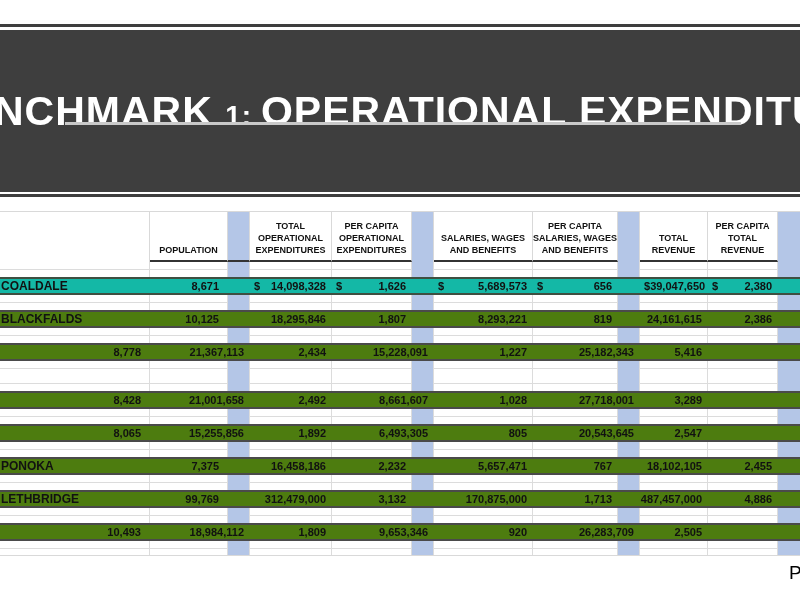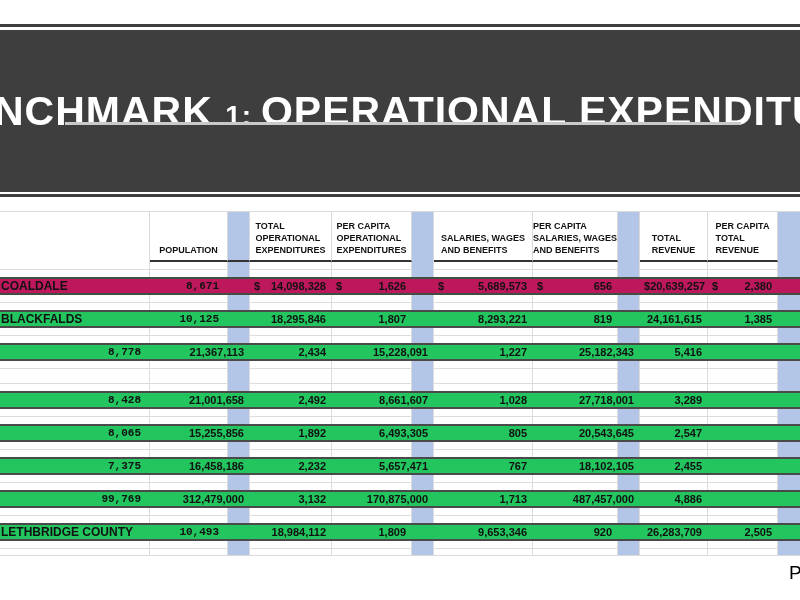--- a/index.html
+++ b/index.html
@@ -18,44 +18,44 @@
   .t-small { font-size: 28px; }
   .title-underline { position: absolute; left: 65px; top: 92px; width: 676px; height: 3px; background: #c9c9c9; }
 
   
   .table { position: absolute; left: 0; top: 211px; width: 800px; }
   .grid { display: grid; width: 800px;
     grid-template-columns: 150px 78px 22px 82px 80px 22px 99px 85px 22px 68px 70px 22px; }
 
   
   .hrow { height: 51px; border-top: 1px solid #d9d9d9; background: #ffffff; }
-  .hcell { font-size: 9px; font-weight: bold; color: #111111; 
+  .hcell { font-size: 9px; font-weight: bold; color: #111111; text-align: center;
     white-space: pre-line; line-height: 12px; display: flex; flex-direction: column;
     justify-content: flex-end; align-items: center; padding-bottom: 4px;
     border-right: 1px solid #d9d9d9; }
   .hcell.last { border-right: none; }
   .hcell.ul { border-bottom: 2px solid #333333; }
   .sp-bg { background: #b4c6e7; }
 
   
   .srow { height: 15px; position: relative; background: #ffffff; }
   .srow .mid-line { position: absolute; left: 0; top: 7px; width: 800px; height: 1px;
     background: #dcdcdc; z-index: 0; }
   .scell { border-right: 1px solid #dcdcdc; position: relative; z-index: 1; }
   .scell.last { border-right: none; }
   .srow.final { border-bottom: 1px solid #d9d9d9; }
 
   
   .drow { height: 18px; border-top: 2px solid #4a4a4a; border-bottom: 2px solid #4a4a4a;
-    background: #22c55e; }
-  .drow.green { background: #be185d; border-color: #3f4f41; }
+    background: #4d7c0f; }
+  .drow.green { background: #14b8a6; border-color: #3f4f41; }
   .dcell { display: flex; align-items: center; font-size: 11px; font-weight: bold; color: #111111; }
   .dcell.name { font-size: 12px; padding-left: 1px; justify-content: flex-start; }
   .dcell.num { justify-content: flex-end; padding-right: 6px; }
-  .dcell.num.pop { padding-right: 9px; font-family: Liberation Mono, monospace; }
+  .dcell.num.pop { padding-right: 9px; }
   .dcell.acc { justify-content: space-between; padding-left: 4px; padding-right: 6px; }
   .dcell.acc .cur { text-align: left; }
 
   
   .footer-p { position: absolute; left: 789px; top: 562px; font-size: 19px; color: #000000; }
 </style>
 </head>
 <body>
 
 <div class="slide">
@@ -131,21 +131,21 @@
           <span class="cur">$</span>
           <span>5,689,573</span>
         </div>
       <div class="dcell acc">
           <span class="cur">$</span>
           <span>656</span>
         </div>
       <div class="dcell"></div>
       <div class="dcell acc">
           <span class="cur">$</span>
-          <span>20,639,257</span>
+          <span>39,047,650</span>
         </div>
       <div class="dcell acc">
           <span class="cur">$</span>
           <span>2,380</span>
         </div>
       <div class="dcell"></div>
     </div>
 
     <div class="grid srow">
       <div class="mid-line"></div>
@@ -167,21 +167,21 @@
       <div class="dcell name">BLACKFALDS</div>
       <div class="dcell num pop">10,125</div>
       <div class="dcell"></div>
       <div class="dcell num">18,295,846</div>
       <div class="dcell num">1,807</div>
       <div class="dcell"></div>
       <div class="dcell num">8,293,221</div>
       <div class="dcell num">819</div>
       <div class="dcell"></div>
       <div class="dcell num">24,161,615</div>
-      <div class="dcell num">1,385</div>
+      <div class="dcell num">2,386</div>
       <div class="dcell"></div>
     </div>
 
     <div class="grid srow">
       <div class="mid-line"></div>
       <div class="scell"></div>
         <div class="scell"></div>
         <div class="scell sp-bg"></div>
         <div class="scell"></div>
         <div class="scell"></div>
@@ -295,20 +295,21 @@
         <div class="scell sp-bg"></div>
         <div class="scell"></div>
         <div class="scell"></div>
         <div class="scell sp-bg"></div>
         <div class="scell"></div>
         <div class="scell"></div>
         <div class="scell sp-bg last"></div>
     </div>
 
     <div class="grid drow">
+      <div class="dcell name">PONOKA</div>
       <div class="dcell num pop">7,375</div>
       <div class="dcell"></div>
       <div class="dcell num">16,458,186</div>
       <div class="dcell num">2,232</div>
       <div class="dcell"></div>
       <div class="dcell num">5,657,471</div>
       <div class="dcell num">767</div>
       <div class="dcell"></div>
       <div class="dcell num">18,102,105</div>
       <div class="dcell num">2,455</div>
@@ -325,20 +326,21 @@
         <div class="scell sp-bg"></div>
         <div class="scell"></div>
         <div class="scell"></div>
         <div class="scell sp-bg"></div>
         <div class="scell"></div>
         <div class="scell"></div>
         <div class="scell sp-bg last"></div>
     </div>
 
     <div class="grid drow">
+      <div class="dcell name">LETHBRIDGE</div>
       <div class="dcell num pop">99,769</div>
       <div class="dcell"></div>
       <div class="dcell num">312,479,000</div>
       <div class="dcell num">3,132</div>
       <div class="dcell"></div>
       <div class="dcell num">170,875,000</div>
       <div class="dcell num">1,713</div>
       <div class="dcell"></div>
       <div class="dcell num">487,457,000</div>
       <div class="dcell num">4,886</div>
@@ -355,21 +357,20 @@
         <div class="scell sp-bg"></div>
         <div class="scell"></div>
         <div class="scell"></div>
         <div class="scell sp-bg"></div>
         <div class="scell"></div>
         <div class="scell"></div>
         <div class="scell sp-bg last"></div>
     </div>
 
     <div class="grid drow">
-      <div class="dcell name">LETHBRIDGE COUNTY</div>
       <div class="dcell num pop">10,493</div>
       <div class="dcell"></div>
       <div class="dcell num">18,984,112</div>
       <div class="dcell num">1,809</div>
       <div class="dcell"></div>
       <div class="dcell num">9,653,346</div>
       <div class="dcell num">920</div>
       <div class="dcell"></div>
       <div class="dcell num">26,283,709</div>
       <div class="dcell num">2,505</div>

